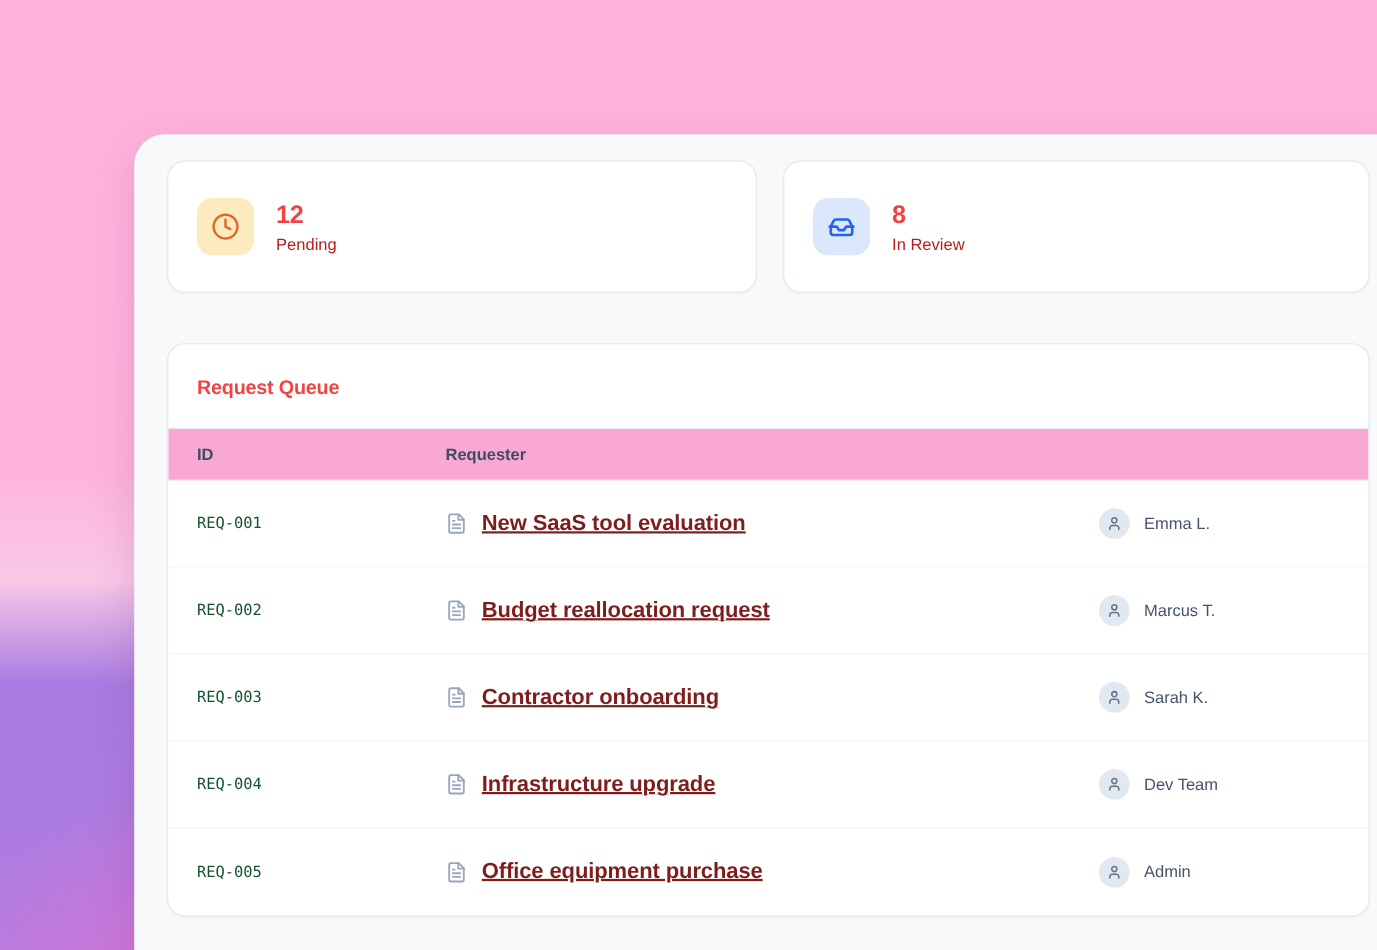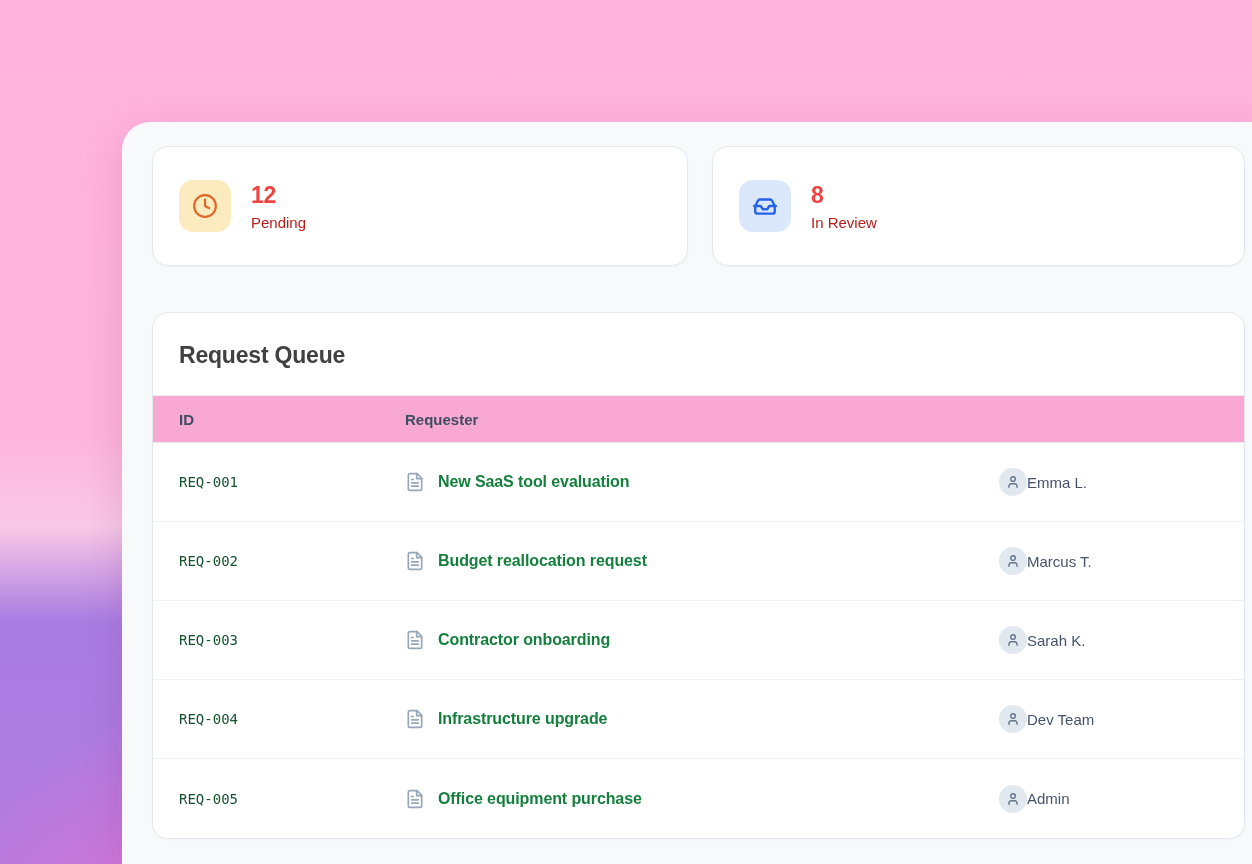--- a/index.html
+++ b/index.html
@@ -41,40 +41,40 @@
   .stat-value { font-size: 23px; font-weight: 700; color: #ef4444; letter-spacing: -0.3px; }
   .stat-label { font-size: 15px; color: #b91c1c; margin-top: 5px; }
 
   
   .table-card {
     margin-top: 46px; background: #ffffff;
     border: 1px solid #e3e8ef; border-radius: 16px;
     overflow: hidden;
     box-shadow: 0 1px 2px rgba(15, 23, 42, 0.04);
   }
-  .table-title { padding: 29px 28px 26px 26px; font-size: 23px; font-weight: 700; color: #404040; letter-spacing: -0.2px; }
+  .table-title { padding: 29px 28px 26px 26px; font-size: 18px; font-weight: 700; color: #ef4444; letter-spacing: -0.2px; }
 
   .thead, .trow { display: grid; grid-template-columns: 226px 594px 1fr; align-items: center; padding-left: 26px; }
   .thead {
     height: 48px; background: #f9a8d4;
     border-top: 1px solid #e8edf3; border-bottom: 1px solid #e8edf3;
   }
   .th { font-size: 15px; font-weight: 600; color: #3f4c60; }
 
   .trow { height: 79px; border-bottom: 1px solid #eef2f7; background: #ffffff; cursor: pointer; }
   .trow:last-child { border-bottom: none; }
 
   .td-id { font-family: "DejaVu Sans Mono", monospace; font-size: 14px; color: #14532d; }
 
   .td-request { display: flex; align-items: center; gap: 13px; }
   .doc-icon { display: flex; color: #98a6bb; }
   .doc-icon svg { width: 20px; height: 20px; display: block; }
-  .req-title { font-size: 16px; font-weight: 700; color: #15803d; letter-spacing: -0.1px; }
-
-  .td-requester { display: flex; align-items: center; }
+  .req-title { font-size: 20px; font-weight: 700; color: #7f1d1d; letter-spacing: -0.1px; text-decoration: underline; }
+
+  .td-requester { display: flex; align-items: center; gap: 13px; }
   .avatar {
     width: 28px; height: 28px; border-radius: 50%; background: #e2e8f0;
     display: flex; align-items: center; justify-content: center; color: #64748b; flex: none;
   }
   .avatar svg { width: 14px; height: 14px; display: block; }
   .requester-name { font-size: 15px; color: #46536b; }
 </style>
 </head>
 <body>
 

